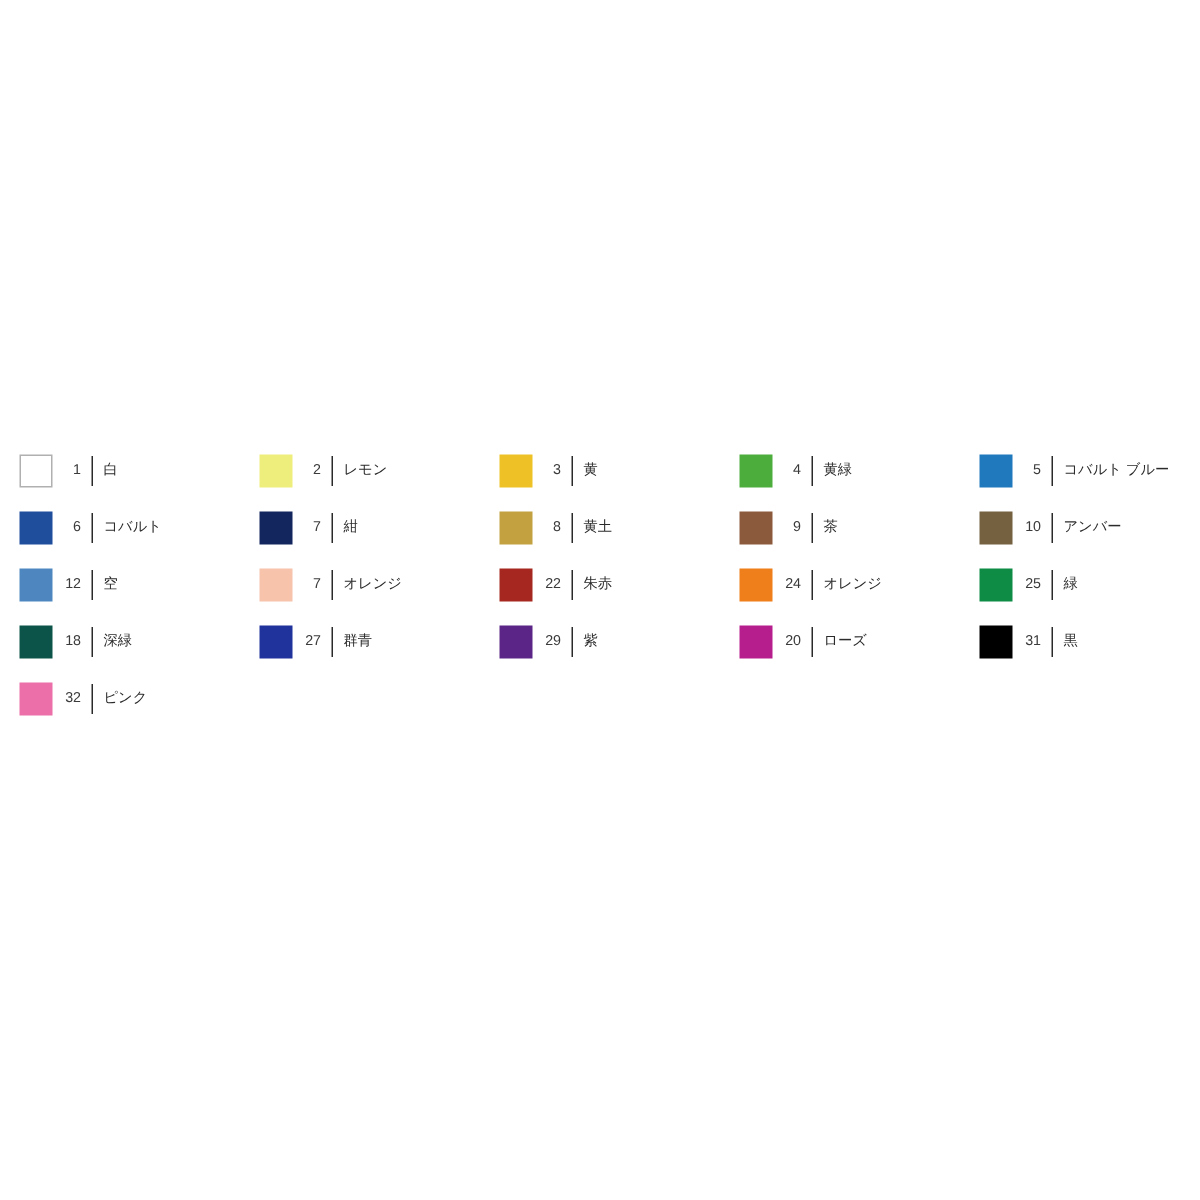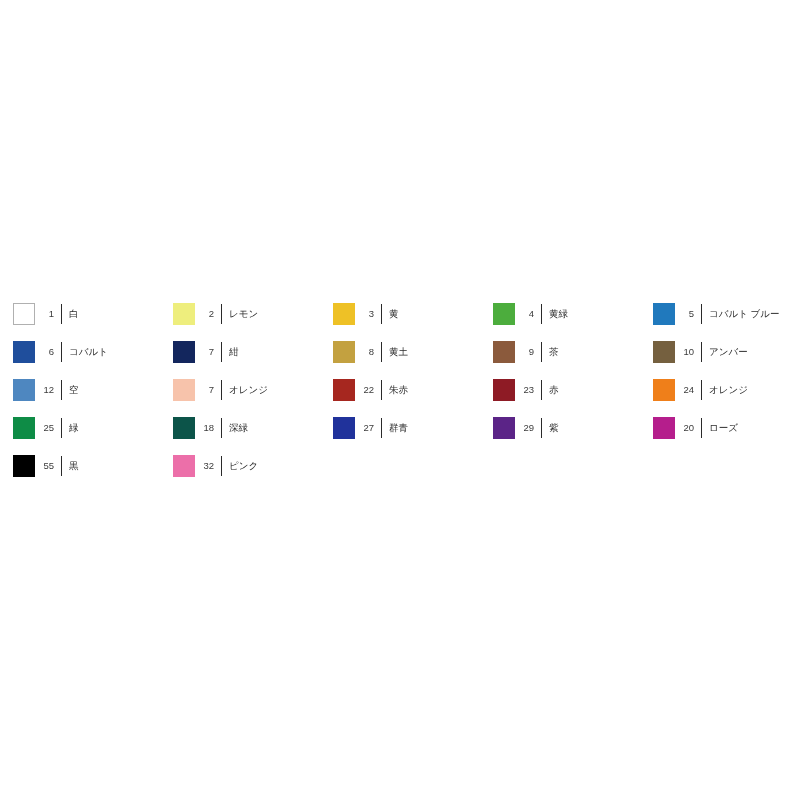--- a/index.html
+++ b/index.html
@@ -137,26 +137,20 @@
         <div class="swatch-divider"></div>
         <div class="swatch-label">オレンジ</div>
       </div>
       <div class="swatch-entry">
         <div class="swatch-chip" style="background: rgb(166, 39, 31);"></div>
         <div class="swatch-num">22</div>
         <div class="swatch-divider"></div>
         <div class="swatch-label">朱赤</div>
       </div>
       <div class="swatch-entry">
-        <div class="swatch-chip" style="background: rgb(142, 27, 37);"></div>
-        <div class="swatch-num">23</div>
-        <div class="swatch-divider"></div>
-        <div class="swatch-label">赤</div>
-      </div>
-      <div class="swatch-entry">
         <div class="swatch-chip" style="background: rgb(239, 127, 26);"></div>
         <div class="swatch-num">24</div>
         <div class="swatch-divider"></div>
         <div class="swatch-label">オレンジ</div>
       </div>
       <div class="swatch-entry">
         <div class="swatch-chip" style="background: rgb(14, 140, 70);"></div>
         <div class="swatch-num">25</div>
         <div class="swatch-divider"></div>
         <div class="swatch-label">緑</div>
@@ -180,21 +174,21 @@
         <div class="swatch-label">紫</div>
       </div>
       <div class="swatch-entry">
         <div class="swatch-chip" style="background: rgb(181, 30, 140);"></div>
         <div class="swatch-num">20</div>
         <div class="swatch-divider"></div>
         <div class="swatch-label">ローズ</div>
       </div>
       <div class="swatch-entry">
         <div class="swatch-chip" style="background: rgb(0, 0, 0);"></div>
-        <div class="swatch-num">55</div>
+        <div class="swatch-num">31</div>
         <div class="swatch-divider"></div>
         <div class="swatch-label">黒</div>
       </div>
       <div class="swatch-entry">
         <div class="swatch-chip" style="background: rgb(236, 111, 169);"></div>
         <div class="swatch-num">32</div>
         <div class="swatch-divider"></div>
         <div class="swatch-label">ピンク</div>
       </div>
     </div>

